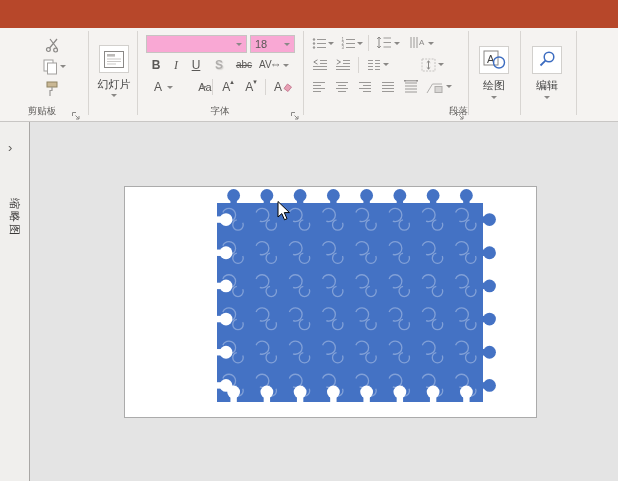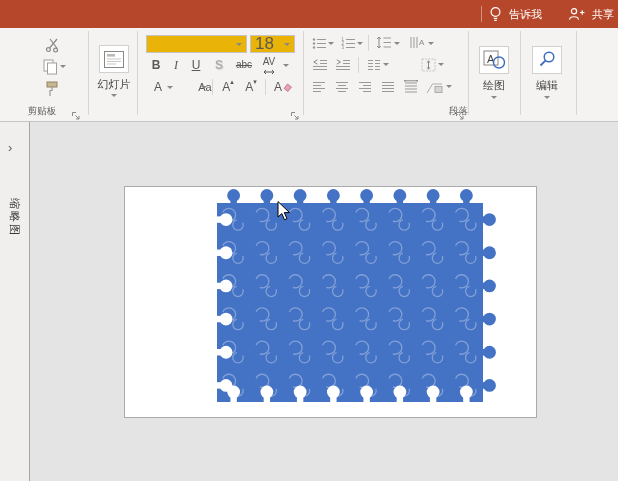--- a/index.html
+++ b/index.html
@@ -16,60 +16,41 @@
   .vdiv-w{width:1px;height:16px;background:rgba(255,255,255,.4);}
   
   #ribbon{position:absolute;left:0;top:28px;width:618px;height:93px;background:#F5F3F1;border-bottom:1px solid #C8C6C4;}
   .gdiv{position:absolute;top:3px;height:84px;width:1px;background:#D8D5D2;}
   .glabel{position:absolute;bottom:3px;font-size:9.5px;color:#605E5C;text-align:center;}
   .launcher{position:absolute;bottom:4px;width:10px;height:10px;}
   .caret{display:inline-block;width:0;height:0;border-left:3px solid transparent;border-right:3px solid transparent;border-top:3.5px solid #8a8886;}
   .ibtn{position:absolute;display:flex;align-items:center;justify-content:center;}
   .biglabel{font-size:11px;color:#444;text-align:center;line-height:12px;}
   .iconbox{position:absolute;width:28px;height:26px;background:#fff;border:1px solid #D2D0CD;display:flex;align-items:center;justify-content:center;}
-  .combo{position:absolute;height:18px;background:#eab308;border:1px solid #C6C4C2;font-size:17px;color:#5a5856;
+  .combo{position:absolute;height:18px;background:#f9a8d4;border:1px solid #C6C4C2;font-size:11px;color:#5a5856;
          display:flex;align-items:center;padding:0 4px;box-sizing:border-box;}
   .combo .caret{margin-left:auto;}
   .sep16{position:absolute;width:1px;height:16px;background:#D8D5D2;}
   .txtbtn{font-size:12px;color:#5a5856;line-height:14px;}
   
   #canvas{position:absolute;left:0;top:122px;width:618px;height:359px;background:#E4E4E4;}
   #thumb-strip{position:absolute;left:0;top:0;width:30px;height:359px;background:#F0EFED;border-right:1px solid #A9A7A5;box-sizing:border-box;}
   #thumb-chevron{position:absolute;left:8px;top:18px;color:#5f5d5b;font-size:13px;}
   #thumb-label-wrap{position:absolute;left:0;top:50px;width:29px;height:90px;display:flex;align-items:center;justify-content:center;}
   #thumb-label-wrap span{transform:rotate(90deg);white-space:nowrap;font-size:11px;color:#3b3a39;letter-spacing:2px;}
   #slide{position:absolute;left:124px;top:64px;width:413px;height:232px;background:#fff;border:1px solid #ABABAB;box-sizing:border-box;}
   #puzzle-svg{position:absolute;left:216px;top:64px;}
   #cursor-svg{position:absolute;left:277px;top:79px;}
 </style>
 </head>
 <body>
 
 <div id="app">
 
   <div id="tabbar">
-    <div id="tab-right">
-      <div class="vdiv-w"></div>
-      <span style="display:flex;">
-        <svg width="13" height="17" viewBox="0 0 13 17">
-            <circle cx="6.5" cy="6" r="4.4" fill="none" stroke="#fff" stroke-width="1.2"></circle>
-            <path d="M4.8 12.4 H8.2 M5.2 14.4 H7.8" stroke="#fff" stroke-width="1.2" fill="none"></path>
-          </svg>
-      </span>
-      <span>告诉我</span>
-      <span style="width:12px;"></span>
-      <span style="display:flex;">
-        <svg width="17" height="14" viewBox="0 0 17 14">
-            <circle cx="6" cy="4.2" r="2.6" fill="none" stroke="#fff" stroke-width="1.2"></circle>
-            <path d="M1.5 12.6 C1.8 8.8 10.2 8.8 10.5 12.6" fill="none" stroke="#fff" stroke-width="1.2"></path>
-            <path d="M12 5.5 H16.5 M14.2 3.2 V7.8" stroke="#fff" stroke-width="1.2" fill="none"></path>
-          </svg>
-      </span>
-      <span>共享</span>
-    </div>
   </div>
 
   <div id="ribbon">
 
     <div class="ibtn" style="left:44px;top:9px;width:18px;height:16px;">
       <span style="display:flex;">
         <svg width="16" height="16" viewBox="0 0 16 16">
             <g stroke="#8a8886" fill="none" stroke-width="1.2">
               <circle cx="3.4" cy="12.6" r="1.9"></circle>
               <circle cx="10.6" cy="13.1" r="1.9"></circle>
@@ -125,21 +106,21 @@
     </div>
     <div class="combo" style="left:250px;top:7px;width:45px;">
       <span>18</span>
       <span class="caret"></span>
     </div>
     <div class="ibtn txtbtn" style="left:148px;top:29px;width:16px;height:16px;font-weight:bold;">B</div>
     <div class="ibtn txtbtn" style="left:169px;top:29px;width:14px;height:16px;font-style:italic;font-family:'Liberation Serif','DejaVu Serif',serif;">I</div>
     <div class="ibtn txtbtn" style="left:188px;top:29px;width:16px;height:16px;text-decoration:underline;">U</div>
     <div class="ibtn txtbtn" style="left:211px;top:29px;width:16px;height:16px;color:#b0aeac;text-shadow:1px 1px 1px #d8d6d4;font-weight:bold;">S</div>
     <div class="ibtn txtbtn" style="left:233px;top:29px;width:22px;height:16px;font-size:10px;text-decoration:line-through;">abc</div>
-    <div class="ibtn" style="left:259px;top:27px;width:20px;height:20px;flex-direction:column;">
+    <div class="ibtn" style="left:259px;top:27px;width:20px;height:20px;flex-direction:row;">
       <span class="txtbtn" style="font-size:10px;">AV</span>
       <svg width="12" height="6" viewBox="0 0 12 6">
           <path d="M1 3 H11 M3 1 L1 3 L3 5 M9 1 L11 3 L9 5" stroke="#5a5856" fill="none"></path>
         </svg>
     </div>
     <span class="caret" style="position:absolute;left:283px;top:36px;"></span>
 
     <div class="ibtn" style="left:150px;top:51px;width:16px;height:16px;">
       <span class="txtbtn">A</span>
     </div>
@@ -157,20 +138,21 @@
       <span class="txtbtn">A</span>
       <span style="font-size:7px;color:#5a5856;position:relative;top:-5px;">▾</span>
     </div>
     <div class="sep16" style="left:265px;top:51px;"></div>
     <div class="ibtn" style="left:272px;top:50px;width:22px;height:18px;">
       <span class="txtbtn">A</span>
       <svg width="9" height="9" viewBox="0 0 9 9" style="margin-left:1px;">
           <path d="M1 5.5 L4.5 1 L8.5 4 L5 8.5 Z" fill="#E8A0B4" stroke="#c77f96"></path>
         </svg>
     </div>
+    <div class="glabel" style="left:137px;width:166px;">字体</div>
     <div class="launcher" style="left:290px;">
       <svg width="10" height="10" viewBox="0 0 10 10">
           <path d="M1.5 1.5 H5 M1.5 1.5 V5" stroke="#8a8886" fill="none"></path>
           <path d="M4.5 4.5 L8 8 M8 5 V8 H5" stroke="#8a8886" fill="none"></path>
         </svg>
     </div>
     <div class="gdiv" style="left:303px;"></div>
 
     <div class="ibtn" style="left:311px;top:8px;width:16px;height:14px;">
       <svg width="15" height="13" viewBox="0 0 15 13">

